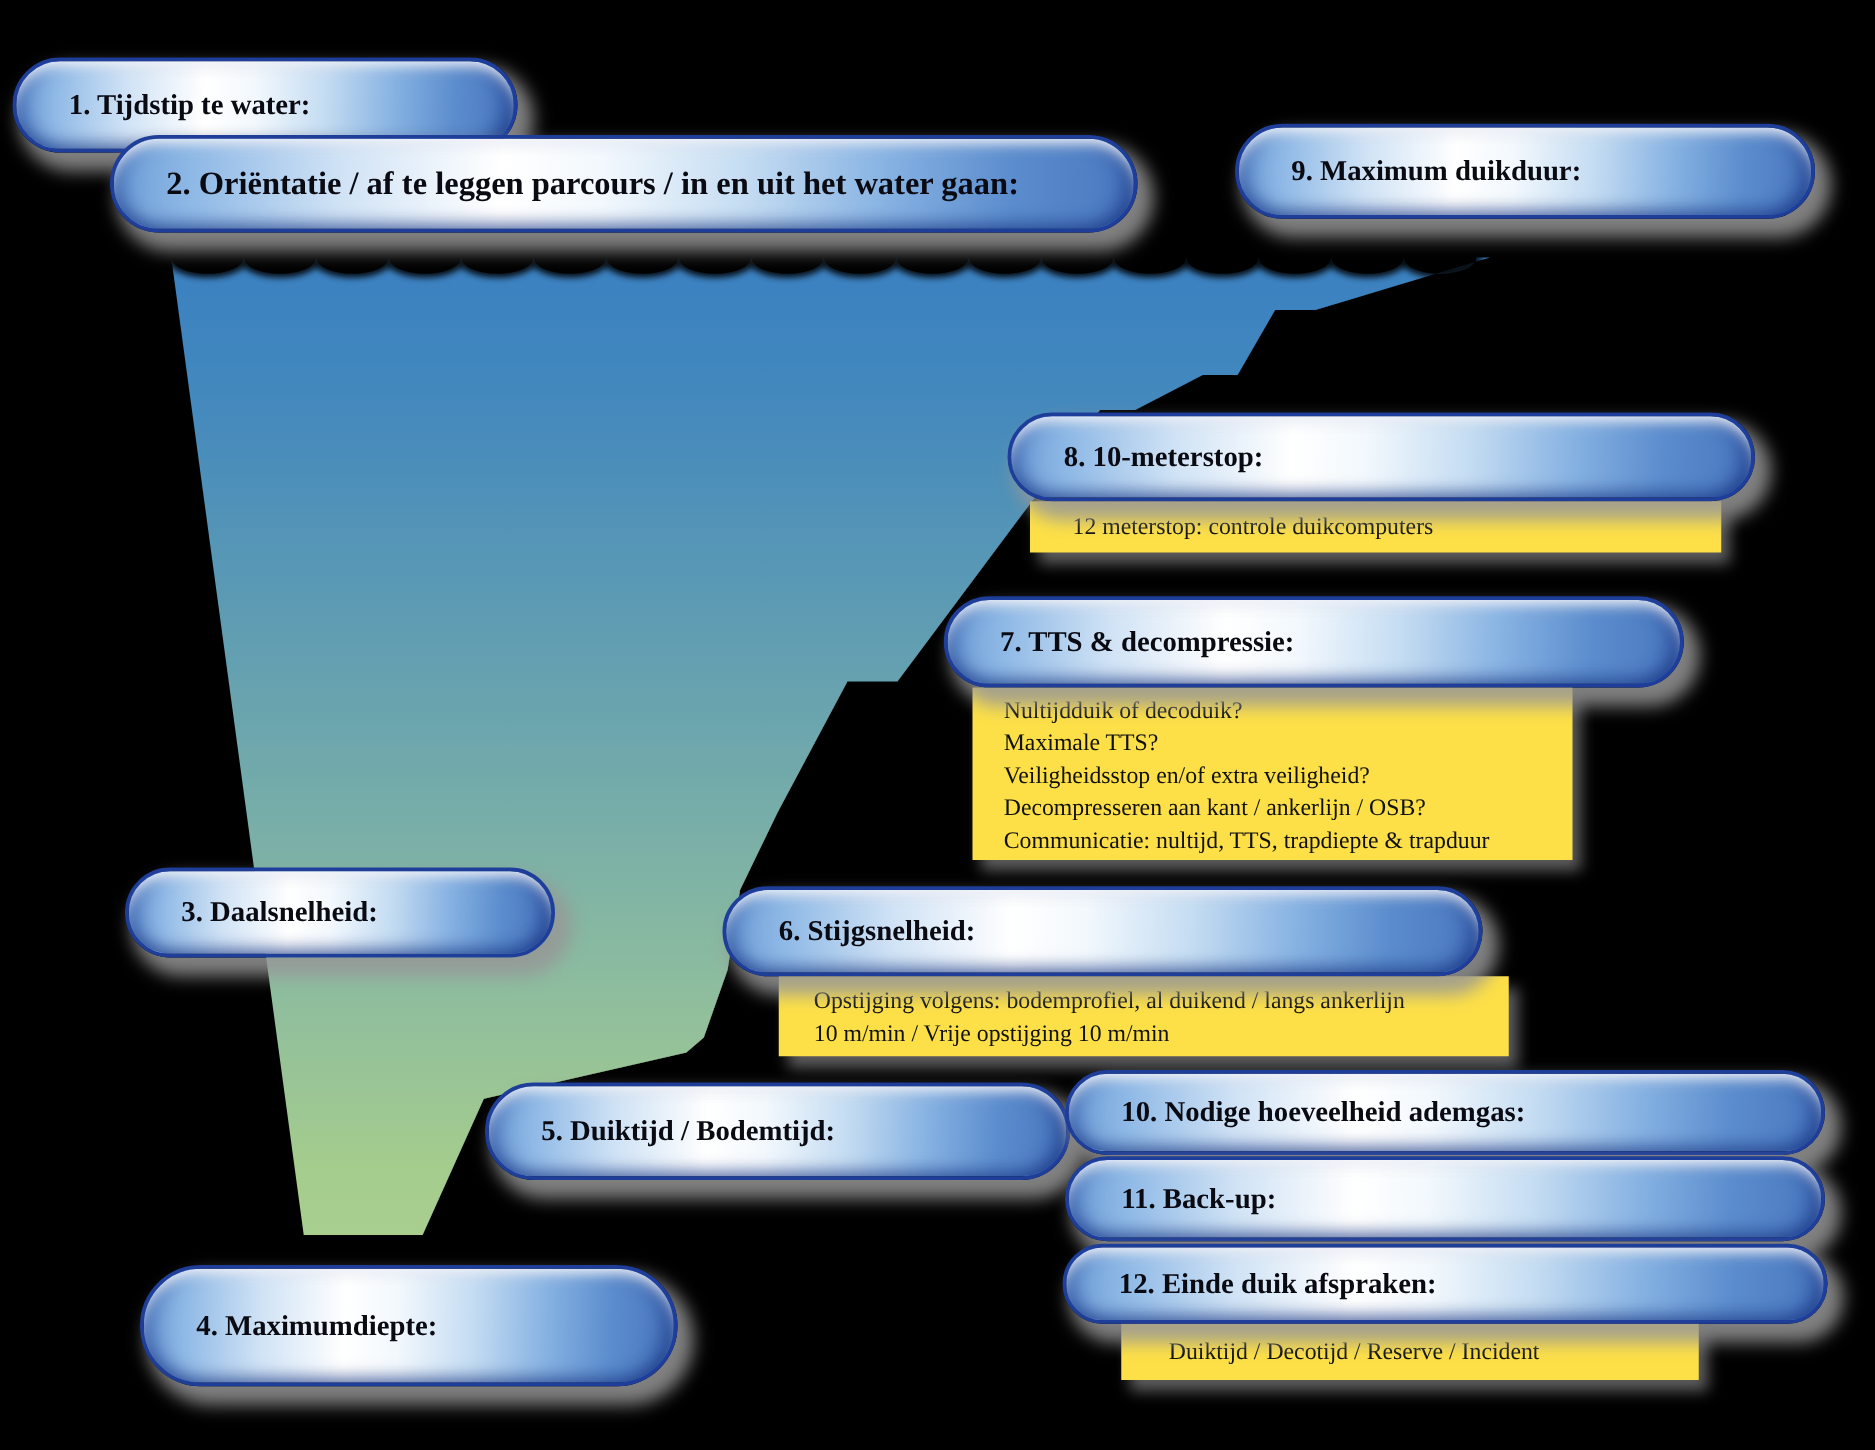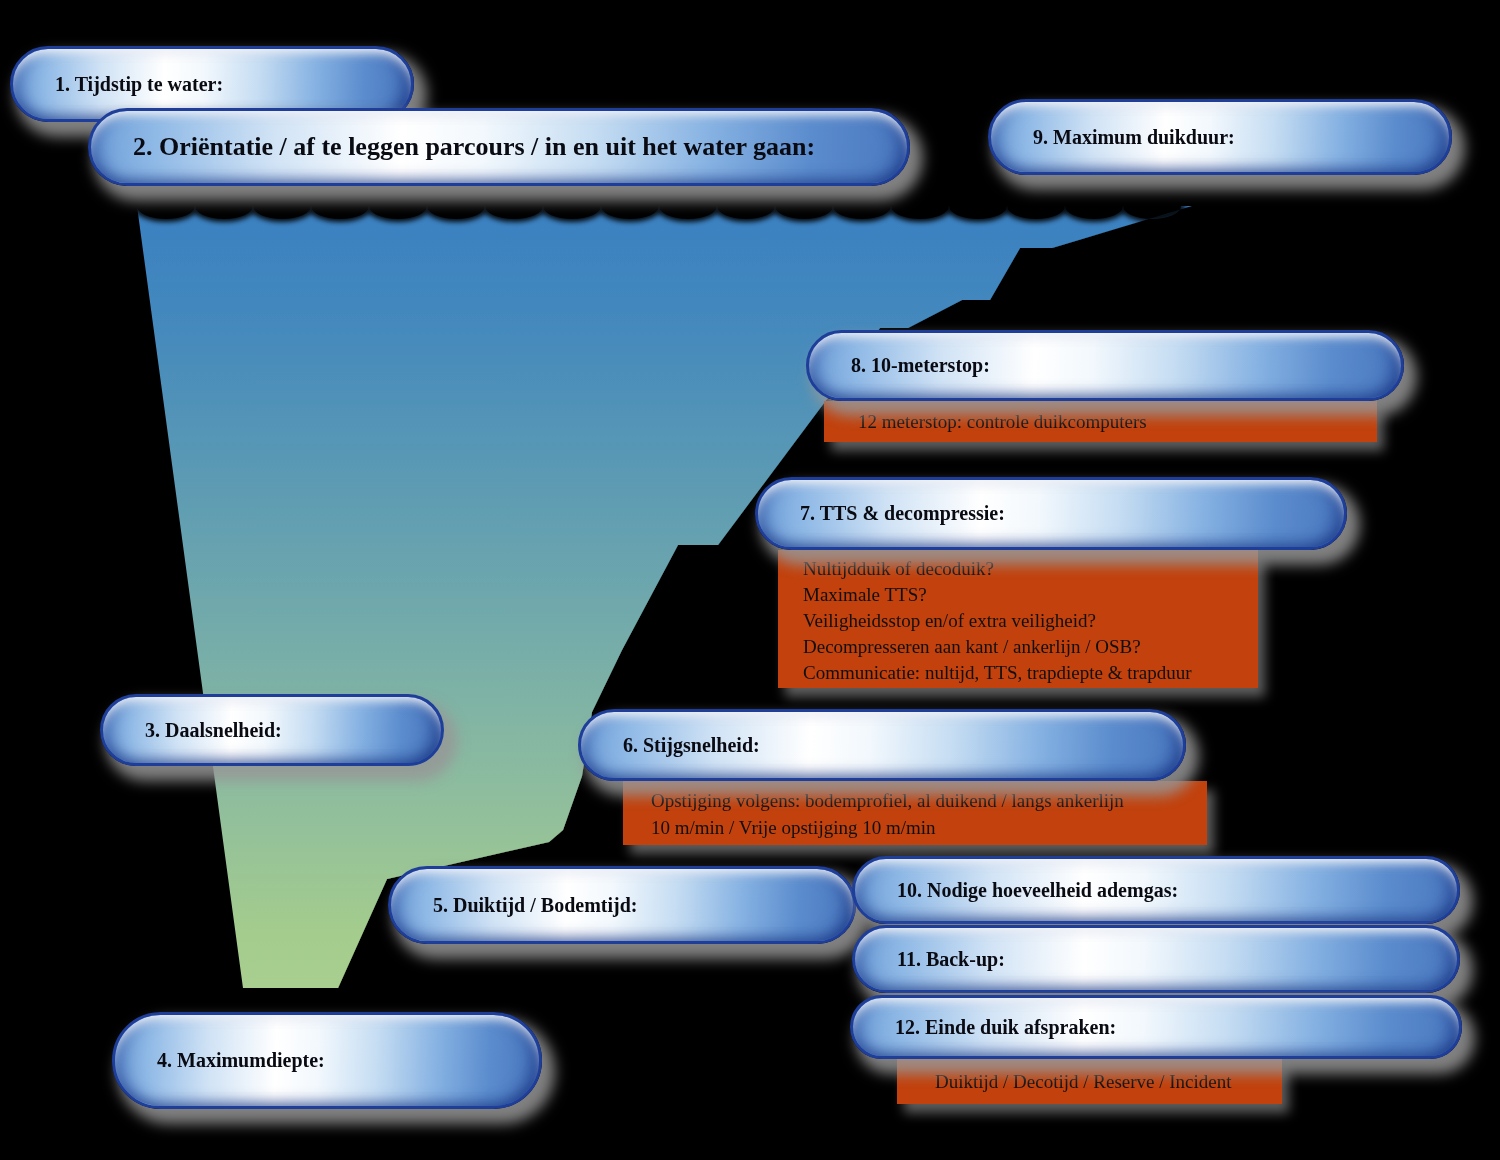--- a/index.html
+++ b/index.html
@@ -26,52 +26,52 @@
       #6d9ed8 0%, #8fb9e6 8%, #cfe2f5 22%, #ffffff 38%, #f2f8fd 48%,
       #c4dcf2 62%, #85b1e2 76%, #5b8ccd 88%, #4a78c0 100%);
     box-shadow:
       9px 11px 14px 4px rgba(150,150,150,0.85),
       inset 0 9px 11px -5px rgba(255,255,255,0.95),
       inset 0 -10px 13px -6px rgba(25,55,130,0.55),
       inset 15px 0 18px -8px rgba(35,65,150,0.55),
       inset -15px 0 18px -8px rgba(22,48,128,0.65);
     color:#0a0a12;
     font-weight:bold;
-    font-size:20px;
+    font-size:23px;
     white-space:nowrap;
   }
   .p1 {left:10px;  top:46px;   width:404px; height:76px;}
   .p2 {left:88px;  top:108px;  width:822px; height:78px; font-size:26px;}
   .p3 {left:100px; top:694px;  width:344px; height:72px;text-align:right;}
   .p4 {left:112px; top:1012px; width:430px; height:97px;}
   .p5 {left:388px; top:866px;  width:468px; height:78px;}
   .p6 {left:578px; top:709px;  width:608px; height:72px;}
   .p7 {left:755px; top:477px;  width:592px; height:73px;}
   .p8 {left:806px; top:330px;  width:598px; height:71px;}
   .p9 {left:988px; top:99px;   width:464px; height:76px;}
   .p10{left:852px; top:856px;  width:608px; height:68px;}
   .p11{left:852px; top:925px;  width:608px; height:68px;}
   .p12{left:850px; top:995px;  width:612px; height:64px;}
 
   
   .note{
     position:absolute;
     z-index:2;
     box-sizing:border-box;
-    background:#c2410c;
+    background:#fde047;
     color:#101010;
     font-size:19px;
     line-height:26px;
     box-shadow:7px 9px 11px rgba(125,125,125,0.75);
   }
   .note span{display:block;}
   .b8 {left:824px; top:401px; width:553px; height:41px; padding:8px 8px 0 34px;}
   .b7 {left:778px; top:550px; width:480px; height:138px; padding:6px 8px 0 25px;}
   .b6 {left:623px; top:781px; width:584px; height:64px; padding:6px 8px 2px 28px; line-height:27px;}
-  .b12{left:897px; top:1059px;width:385px; height:45px; padding:10px 8px 0 38px;}
+  .b12{left:897px; top:1059px;width:462px; height:45px; padding:10px 8px 0 38px;}
 </style>
 </head>
 <body>
 
 <div class="canvas">
 
   <svg class="scene" width="1500" height="1160" viewBox="0 0 1500 1160">
     <defs>
       <linearGradient id="waterGrad" gradientUnits="userSpaceOnUse" x1="0" y1="206" x2="0" y2="988">
         <stop offset="0" stop-color="#3a80c1"></stop>

